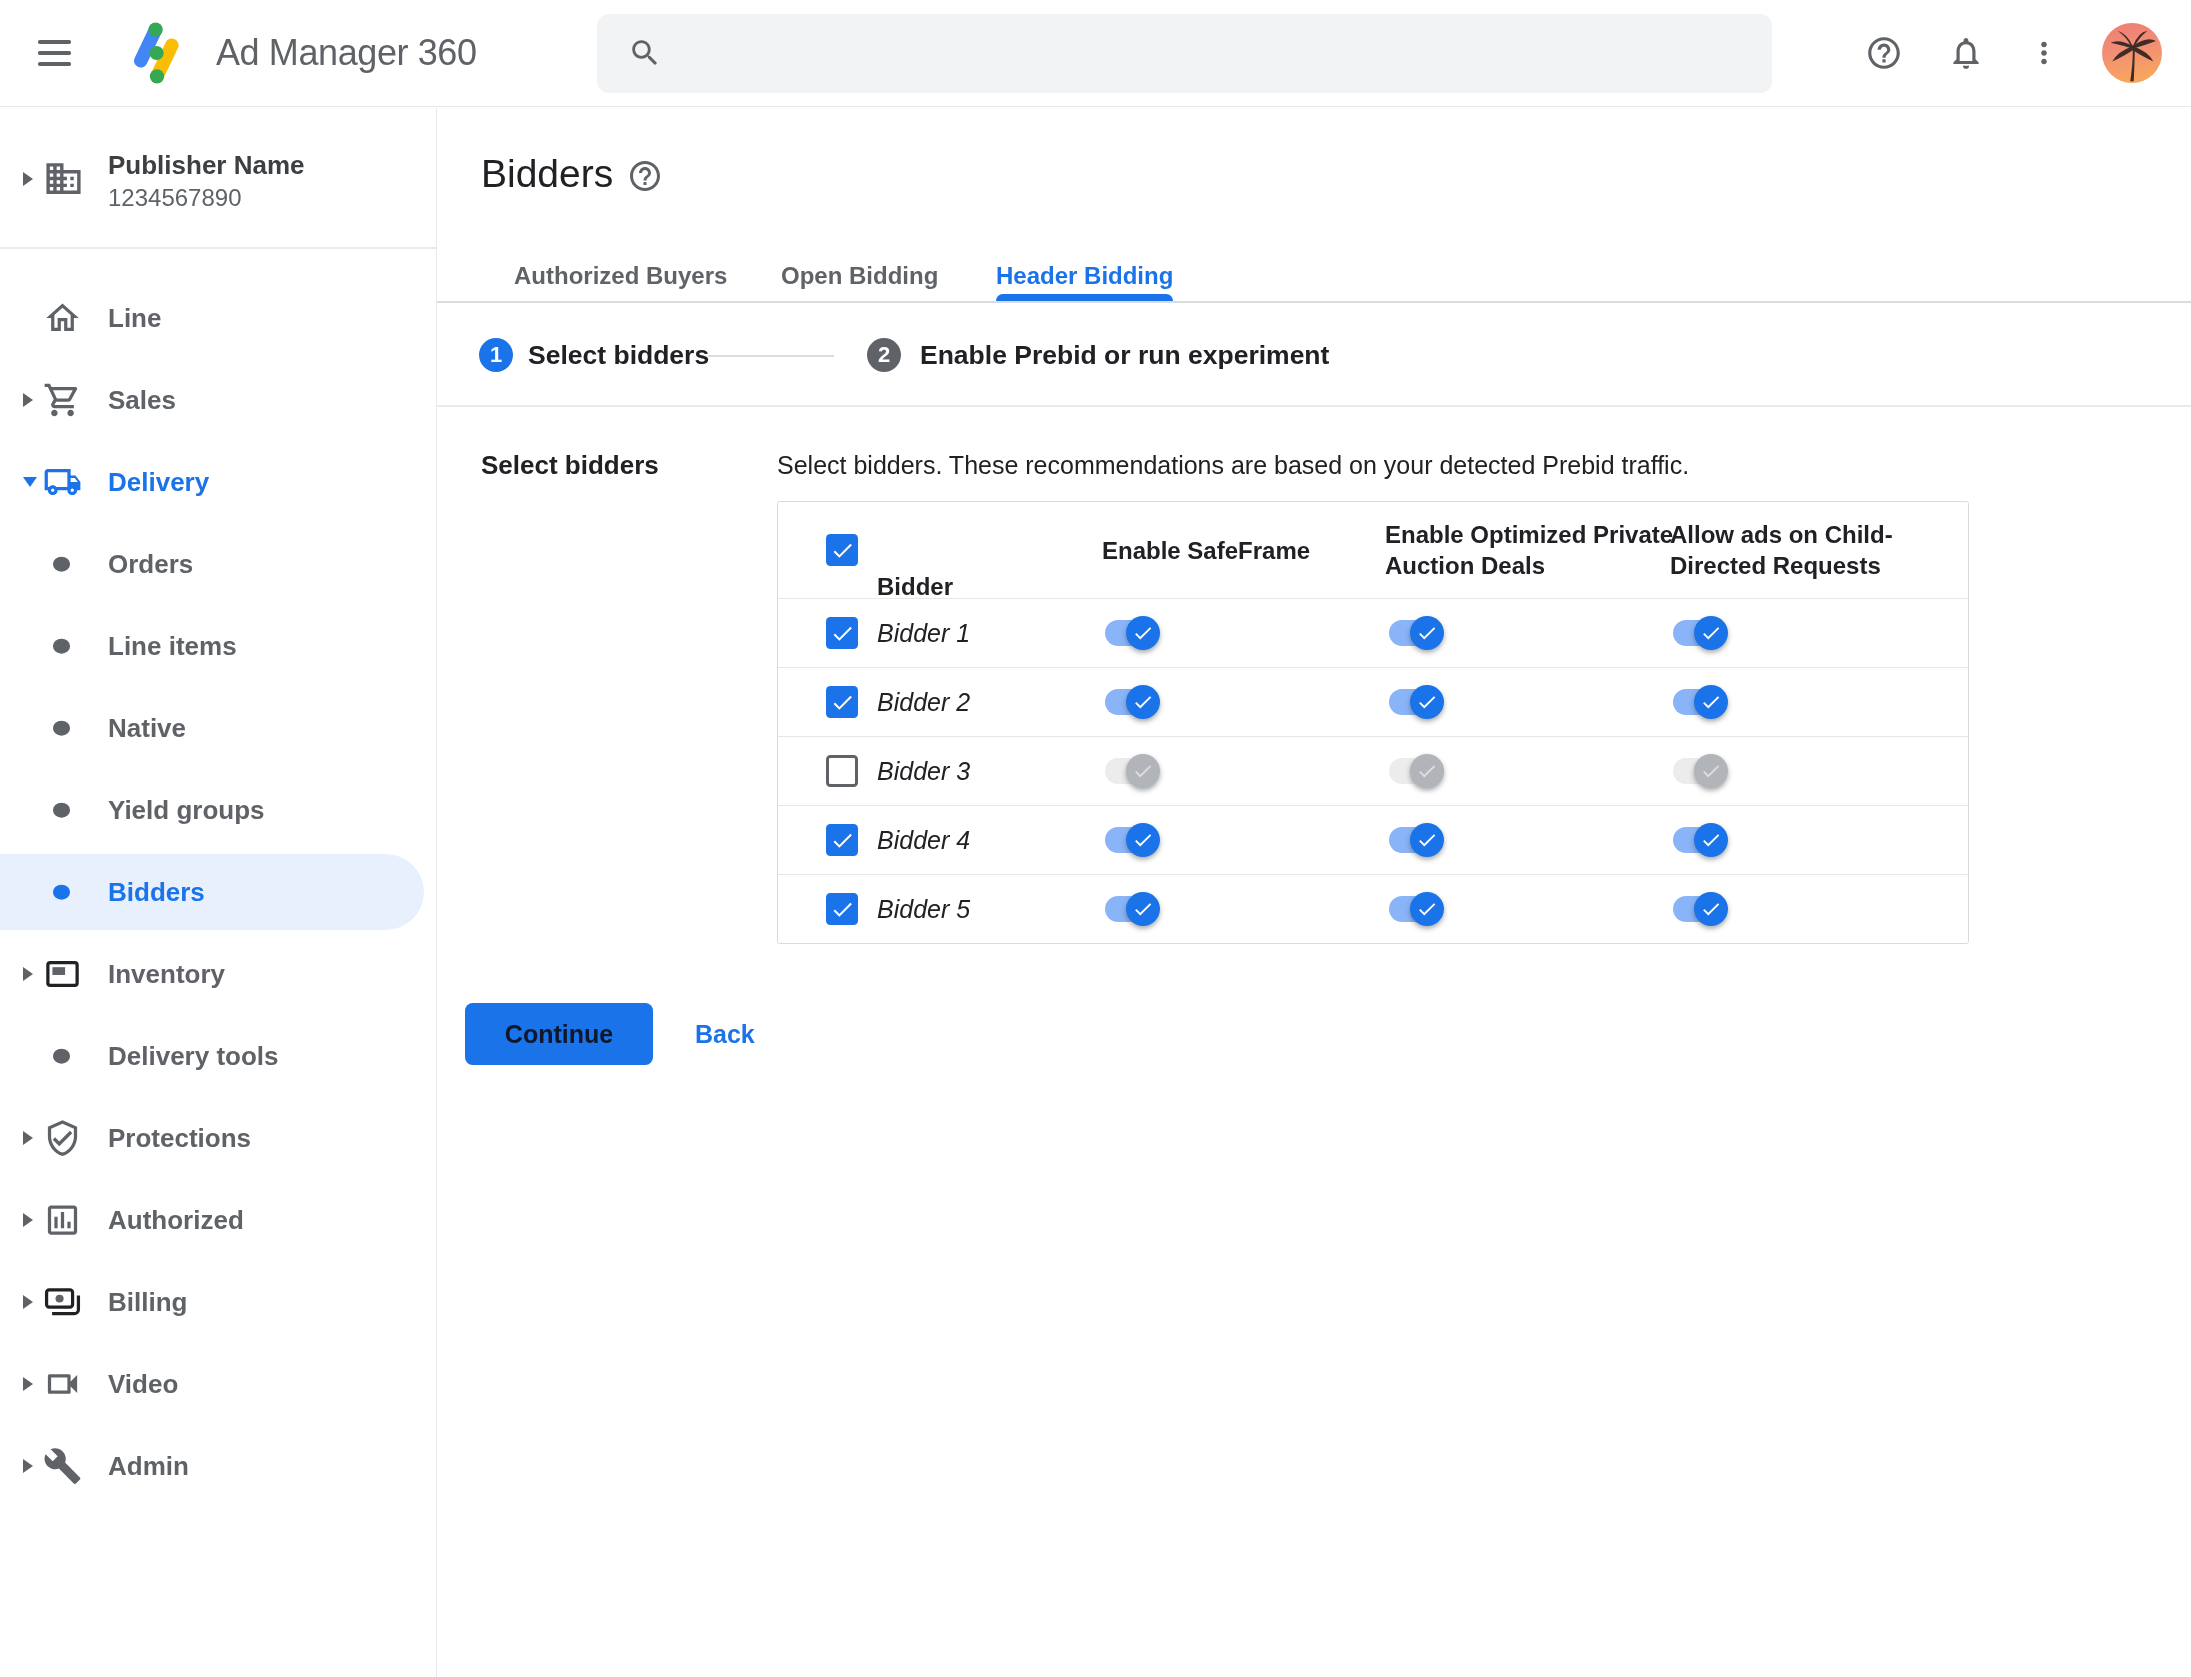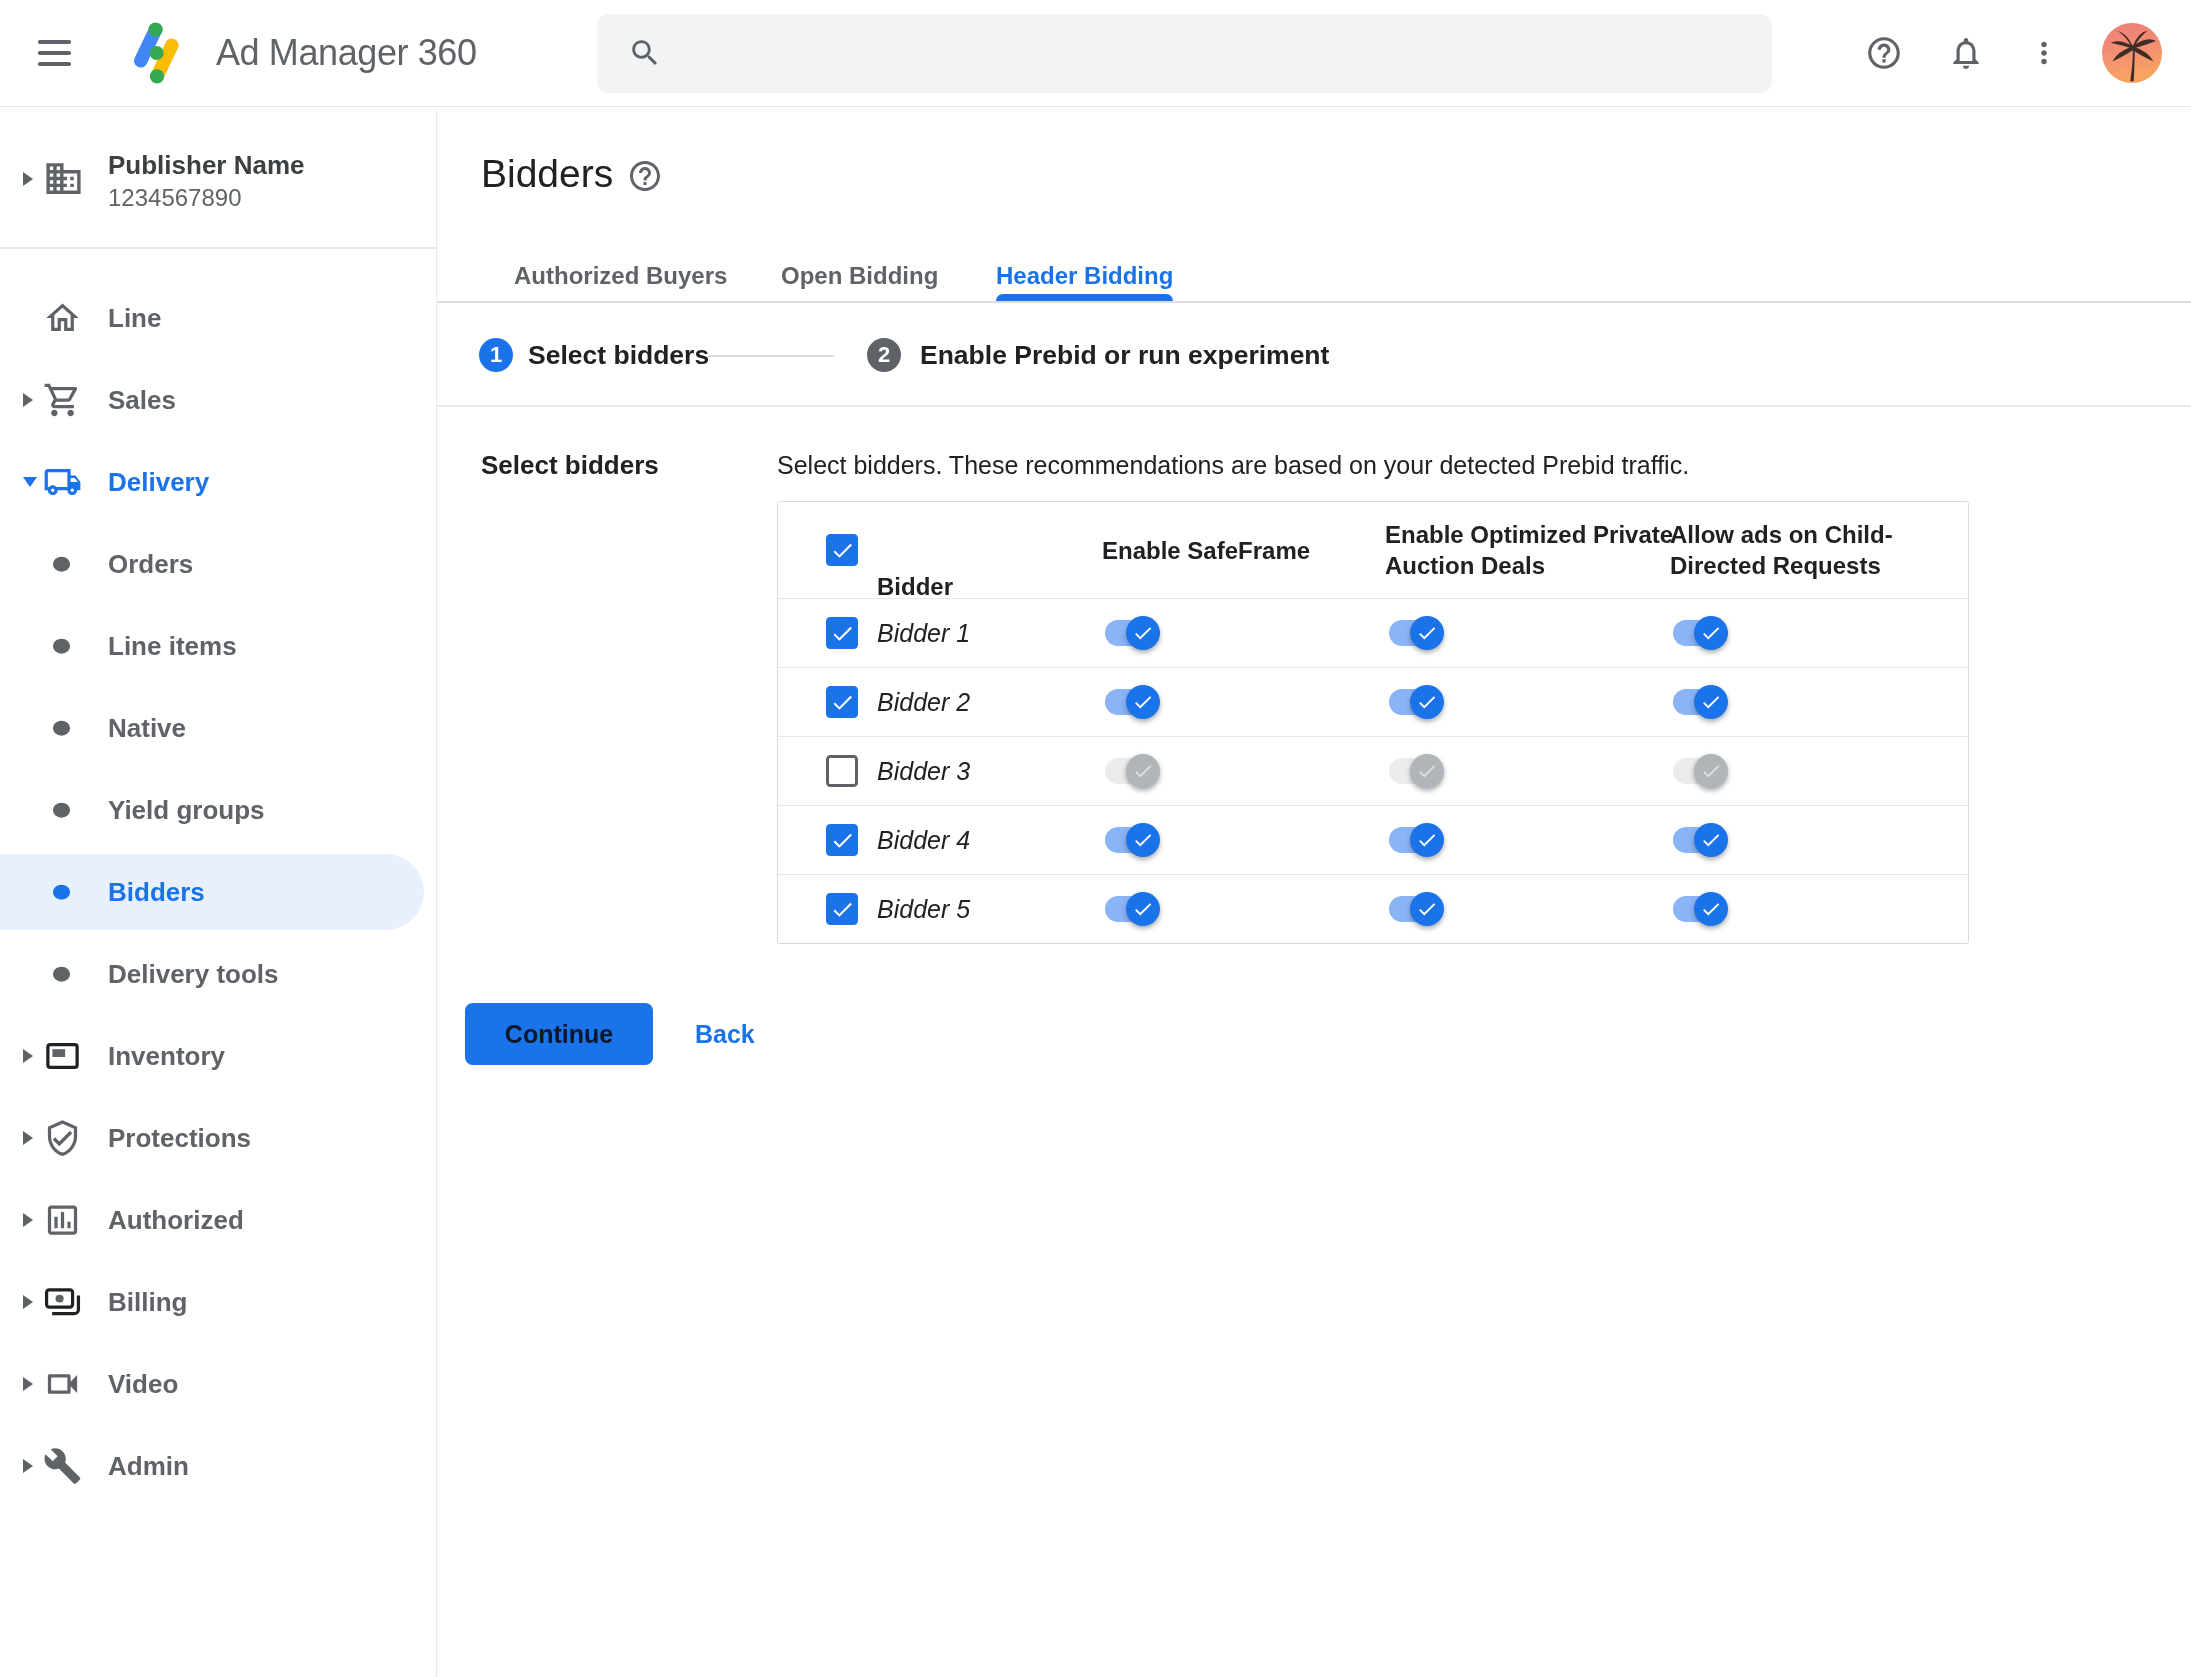--- a/index.html
+++ b/index.html
@@ -201,30 +201,30 @@
         </div>
         <div class="nav-item">
           <span class="bullet"></span>
           <span class="nav-label">Yield groups</span>
         </div>
         <div class="nav-item active">
           <span class="bullet"></span>
           <span class="nav-label">Bidders</span>
         </div>
         <div class="nav-item">
-          <span class="bullet"></span>
-          <span class="nav-label">Delivery tools</span>
-        </div>
-        <div class="nav-item">
           <div class="caret"></div>
           <span class="nav-icon"><svg viewBox="0 0 24 24">
               <rect x="3" y="5" width="18" height="14" rx="1.5" fill="none" stroke="currentColor" stroke-width="2"></rect>
               <rect x="5.8" y="7.8" width="7.8" height="4.8"></rect>
             </svg></span>
           <span class="nav-label">Inventory</span>
+        </div>
+        <div class="nav-item">
+          <span class="bullet"></span>
+          <span class="nav-label">Delivery tools</span>
         </div>
         <div class="nav-item">
           <div class="caret"></div>
           <span class="nav-icon"><svg viewBox="0 0 24 24">
               <path d="M12 1L3 5v6c0 5.55 3.84 10.74 9 12 5.16-1.26 9-6.45 9-12V5l-9-4zm7 10c0 4.52-2.98 8.69-7 9.93-4.02-1.24-7-5.41-7-9.93V6.3l7-3.11 7 3.11V11zm-11.59.59L6 13l4 4 8-8-1.41-1.42L10 14.17z"></path>
             </svg></span>
           <span class="nav-label">Protections</span>
         </div>
         <div class="nav-item">
           <div class="caret"></div>

